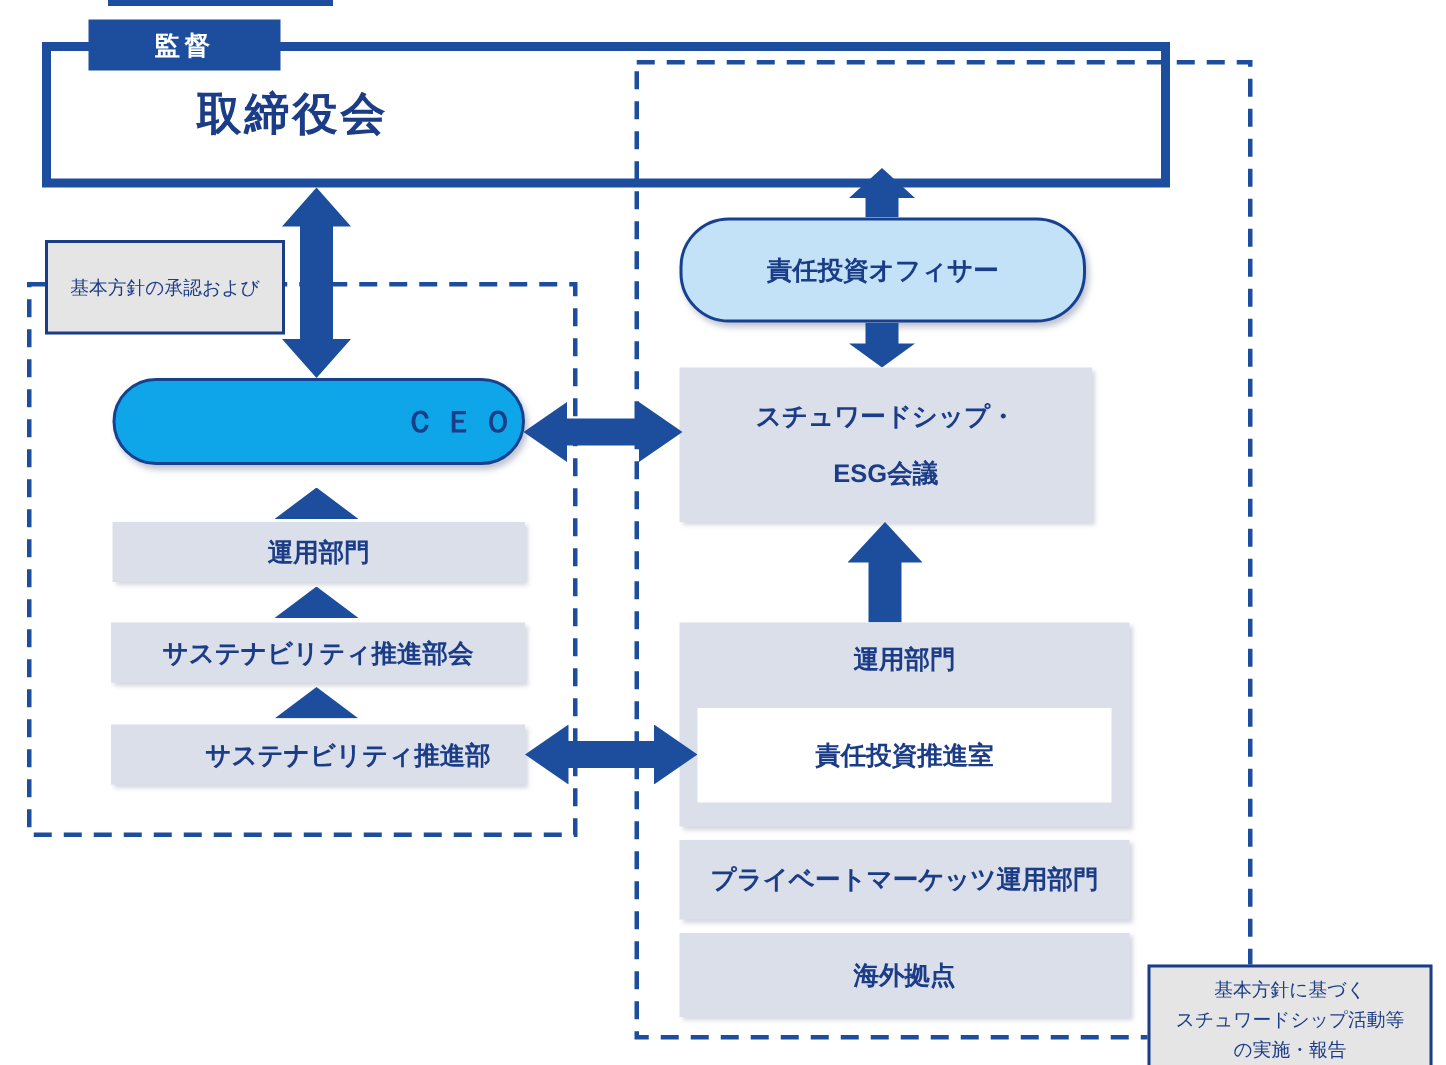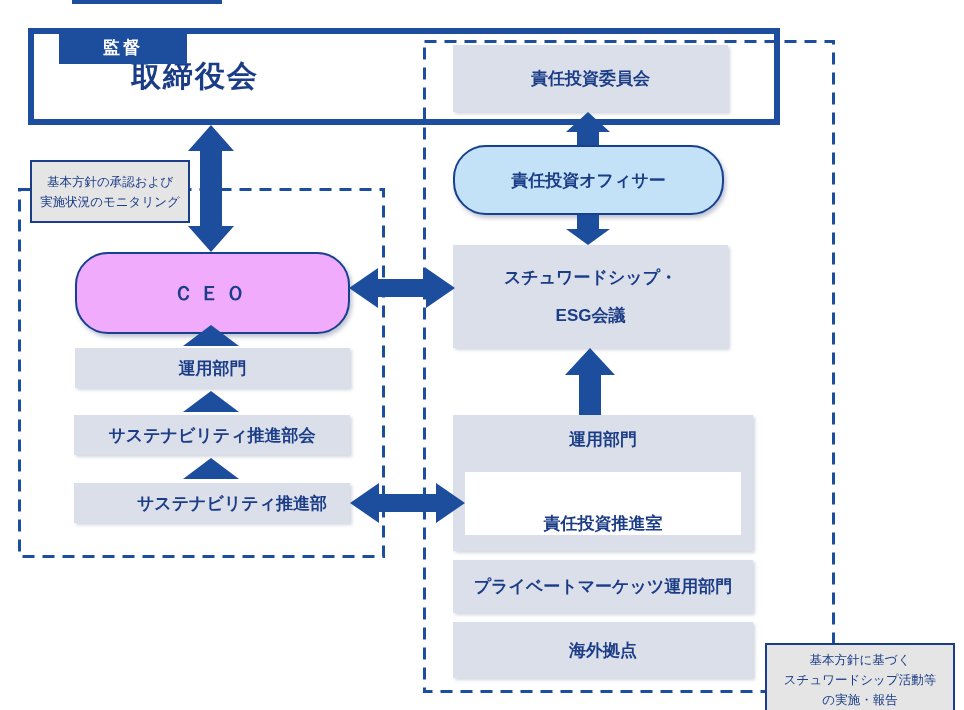--- a/index.html
+++ b/index.html
@@ -24,30 +24,30 @@
   }
   .board{
     background:#ffffff;border:6px solid #1D4E9E;z-index:1;padding-left:47px;
   }
   .board-title{
     position:absolute;left:0;top:0;width:322px;height:100%;display:flex;align-items:center;justify-content:center;
     color:#1B3C87;font-weight:bold;font-size:30px;letter-spacing:2px;
   }
   .tab{
     background:#1D4E9E;color:#ffffff;font-weight:bold;font-size:17px;letter-spacing:3px;
-    display:flex;align-items:center;justify-content:center;z-index:5;margin-top:17px;
+    display:flex;align-items:center;justify-content:center;z-index:5;
   }
   .sliver{background:#1D4E9E;z-index:5;}
   .dash{position:absolute;z-index:2;overflow:visible;}
   .arrow{position:absolute;background:#1D4E9E;z-index:4;}
   .multiline{flex-direction:column;line-height:27px;gap:11px;}
   .invdiv-label{position:absolute;left:0;top:13px;width:100%;text-align:center;}
   .inner-white{
     position:absolute;left:12px;top:57px;width:276px;height:63px;background:#ffffff;
-    display:flex;align-items:flex-end;justify-content:center;
+    display:flex;align-items:center;justify-content:center;
   }
   .ceo-text{font-size:20px;letter-spacing:6px;}
 </style>
 </head>
 <body>
 
 <div id="stage">
 
   <div class="abs board" style="left:28px;top:28px;width:752px;height:97px;">
     <div class="board-title">取締役会</div>
@@ -61,39 +61,35 @@
   </svg>
 
   <div class="abs sliver" style="left:72px;top:0;width:150px;height:4px;"></div>
 
   <div class="abs tab" style="left:59px;top:13px;width:128px;height:34px;">
     <span>監督</span>
   </div>
 
   <div class="node notebox" style="left:30px;top:160px;width:160px;height:63px;">
     <span>基本方針の承認および</span>
-    <span>実施状況のモニタリング</span>
   </div>
 
-  <div class="node pill ceo-text" style="left:75px;top:252px;width:275px;height:82px;background:#f0abfc;">
+  <div class="node pill ceo-text" style="left:75px;top:252px;width:275px;height:58px;background:#0ea5e9;justify-content:flex-end;">
     <span>ＣＥＯ</span>
   </div>
   <div class="node graybox" style="left:75px;top:348px;width:275px;height:40px;">
     <span>運用部門</span>
   </div>
   <div class="node graybox" style="left:74px;top:415px;width:276px;height:40px;">
     <span>サステナビリティ推進部会</span>
   </div>
   <div class="node graybox" style="left:74px;top:483px;width:276px;height:40px;padding-left:40px;">
     <span>サステナビリティ推進部</span>
   </div>
 
-  <div class="node graybox" style="left:453px;top:45px;width:275px;height:67px;">
-    <span>責任投資委員会</span>
-  </div>
   <div class="node pill" style="left:453px;top:145px;width:271px;height:70px;background:#C3E1F7;">
     <span>責任投資オフィサー</span>
   </div>
   <div class="node graybox multiline" style="left:453px;top:245px;width:275px;height:103px;">
     <span>スチュワードシップ・</span>
     <span>ESG会議</span>
   </div>
 
   <div class="node graybox" style="left:453px;top:415px;width:300px;height:136px;align-items:flex-start;">
     <span class="invdiv-label">運用部門</span>

